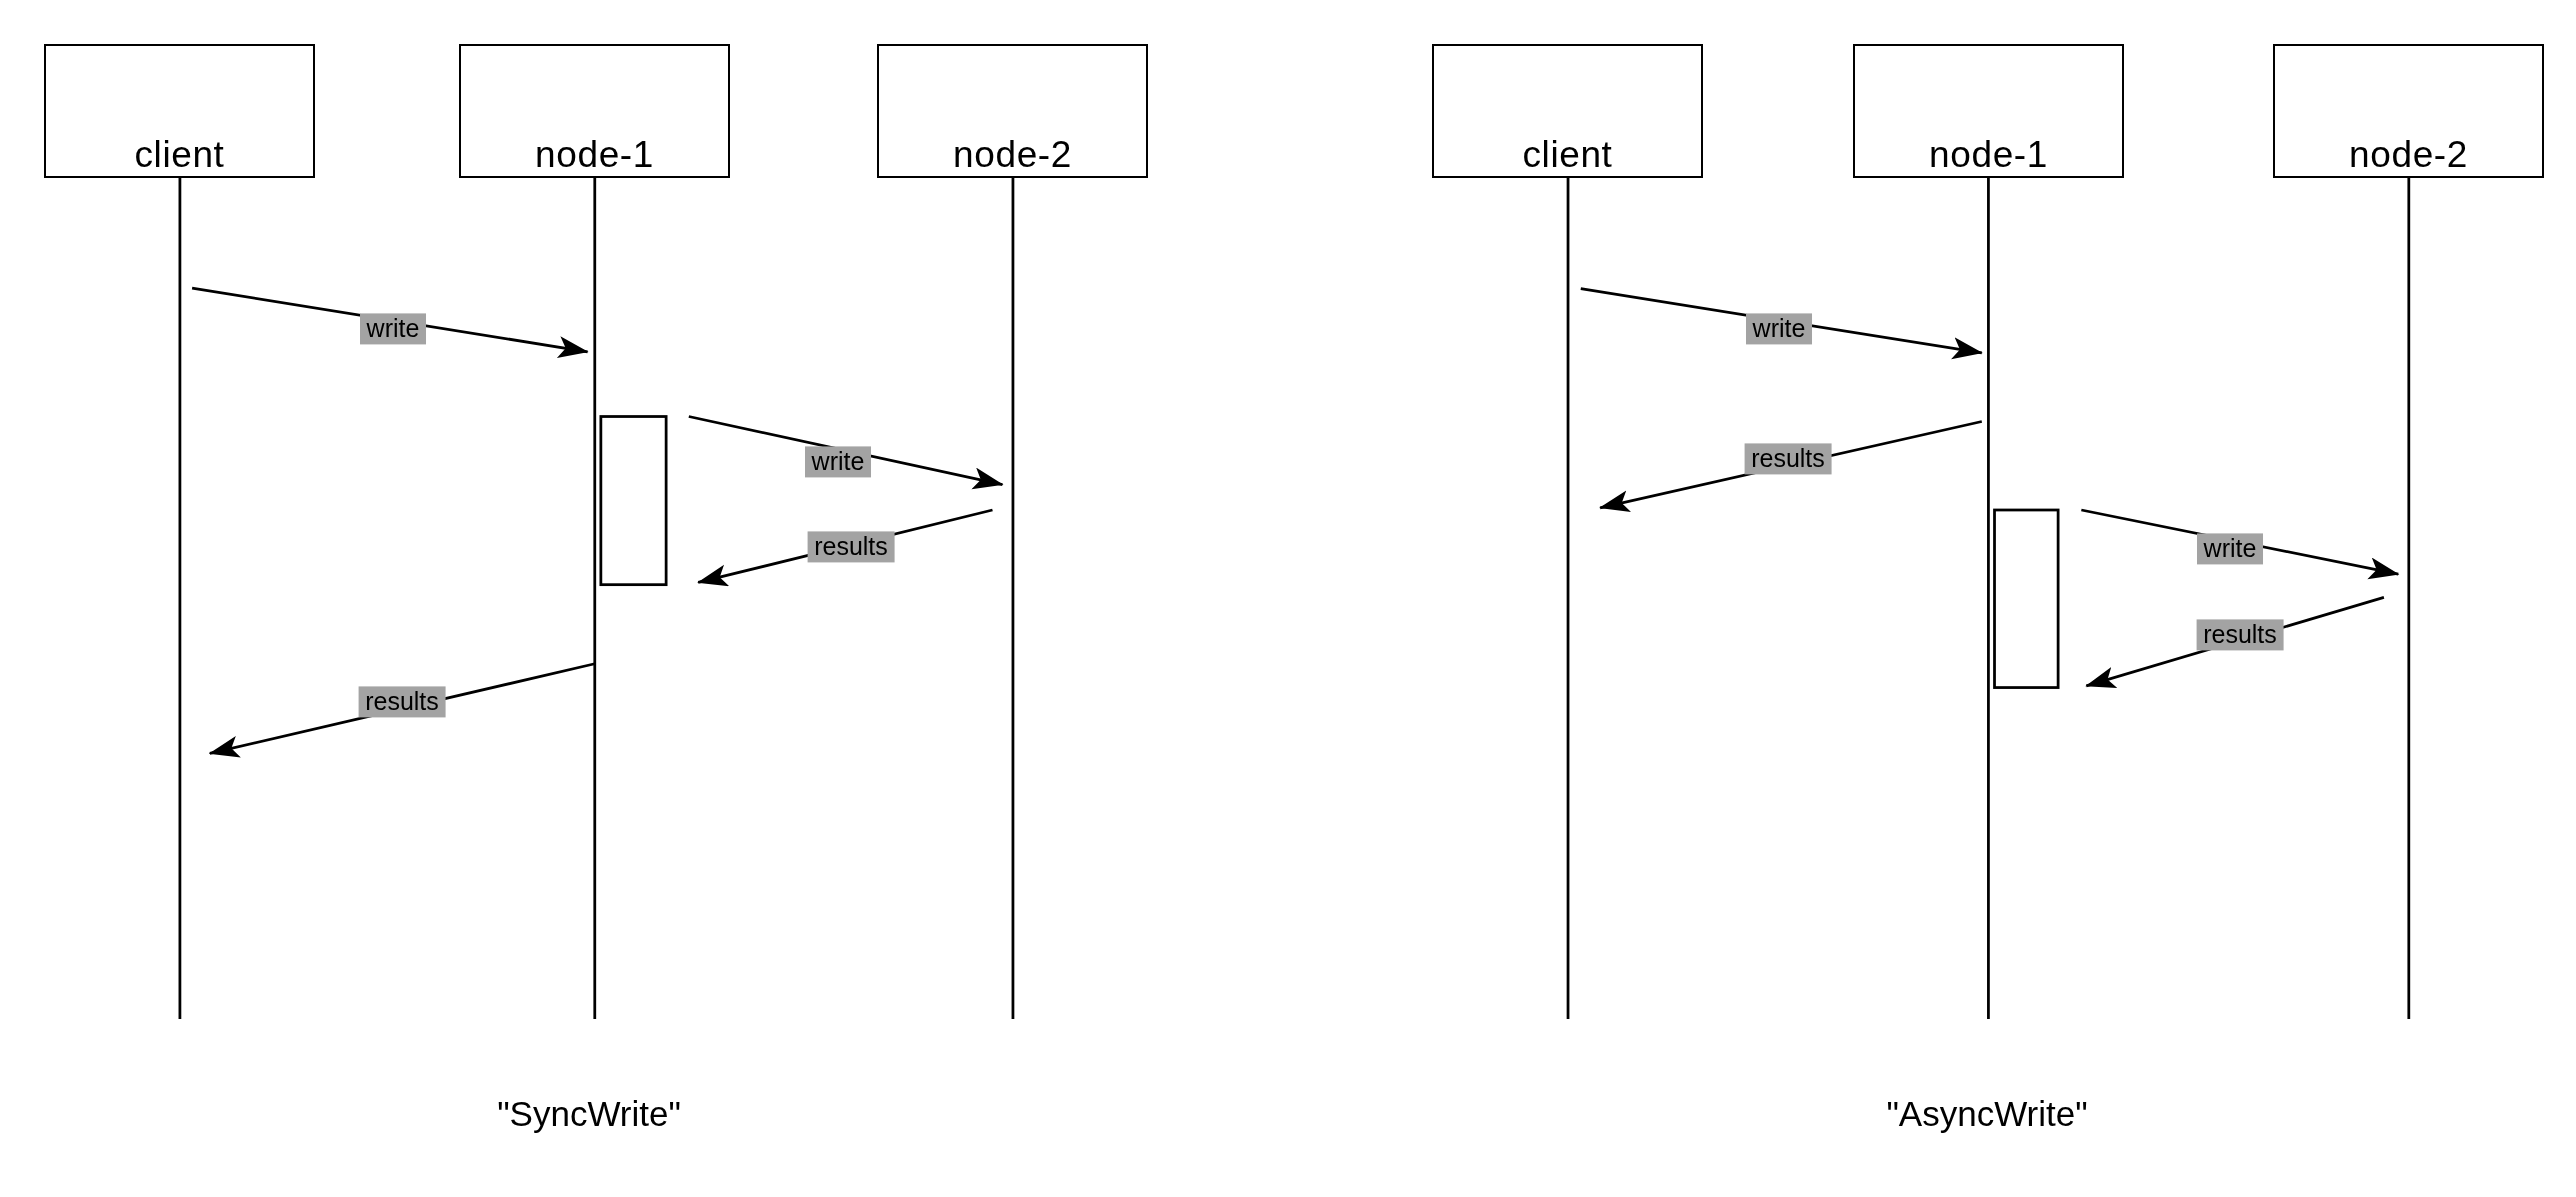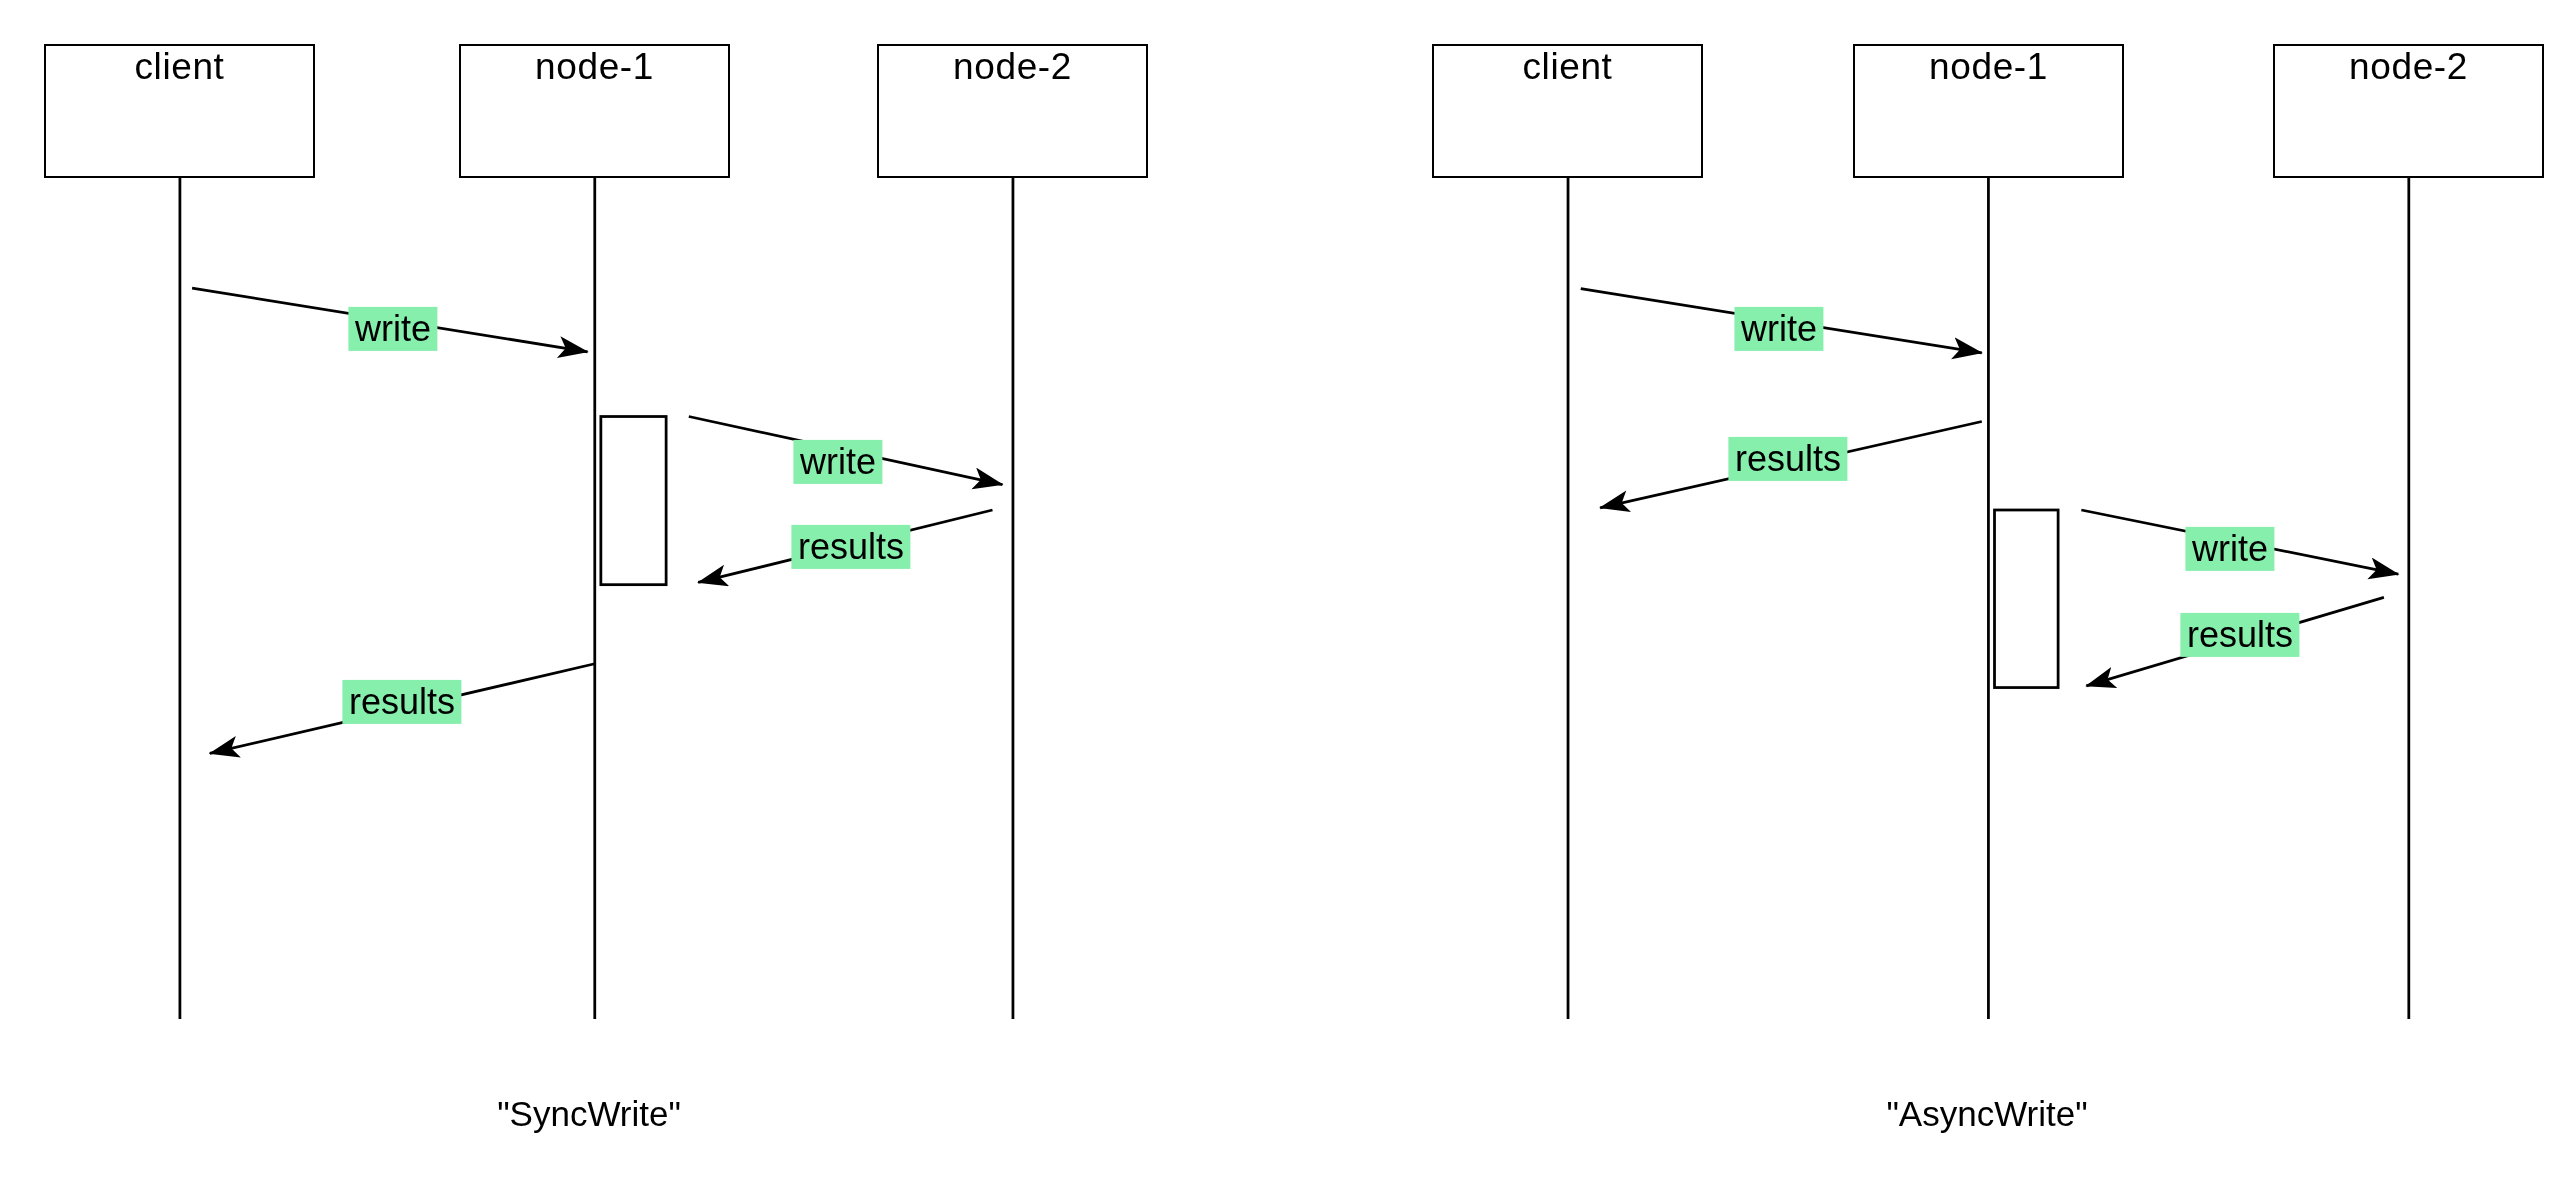--- a/index.html
+++ b/index.html
@@ -30,34 +30,34 @@
   }
   .actor {
     position: absolute;
     top: 44px;
     width: 271px;
     height: 134px;
     border: 2.8px solid #000000;
     background: #ffffff;
     box-sizing: border-box;
     display: flex;
-    align-items: flex-start;
+    align-items: flex-end;
     justify-content: center;
   }
   .actor span {
     font-size: 37px;
     color: #000000;
     letter-spacing: 0.6px;
   }
   .msg-label {
     position: absolute;
     transform: translate(-50%, -50%);
-    background: #86efac;
+    background: #a3a3a3;
     color: #000000;
-    font-size: 36px;
+    font-size: 25px;
     padding: 1.1px 6.6px;
     white-space: nowrap;
   }
   .caption {
     position: absolute;
     top: 1114px;
     transform: translate(-50%, -50%);
     color: #000000;
     font-size: 35px;
     white-space: nowrap;

